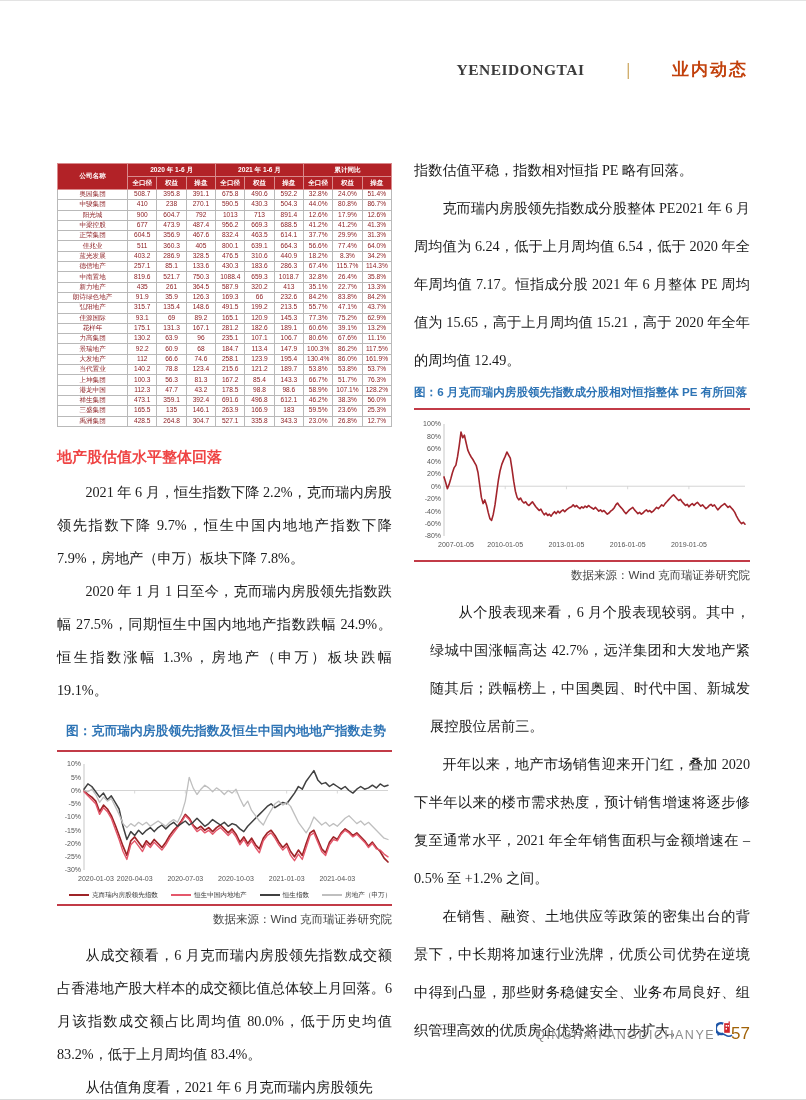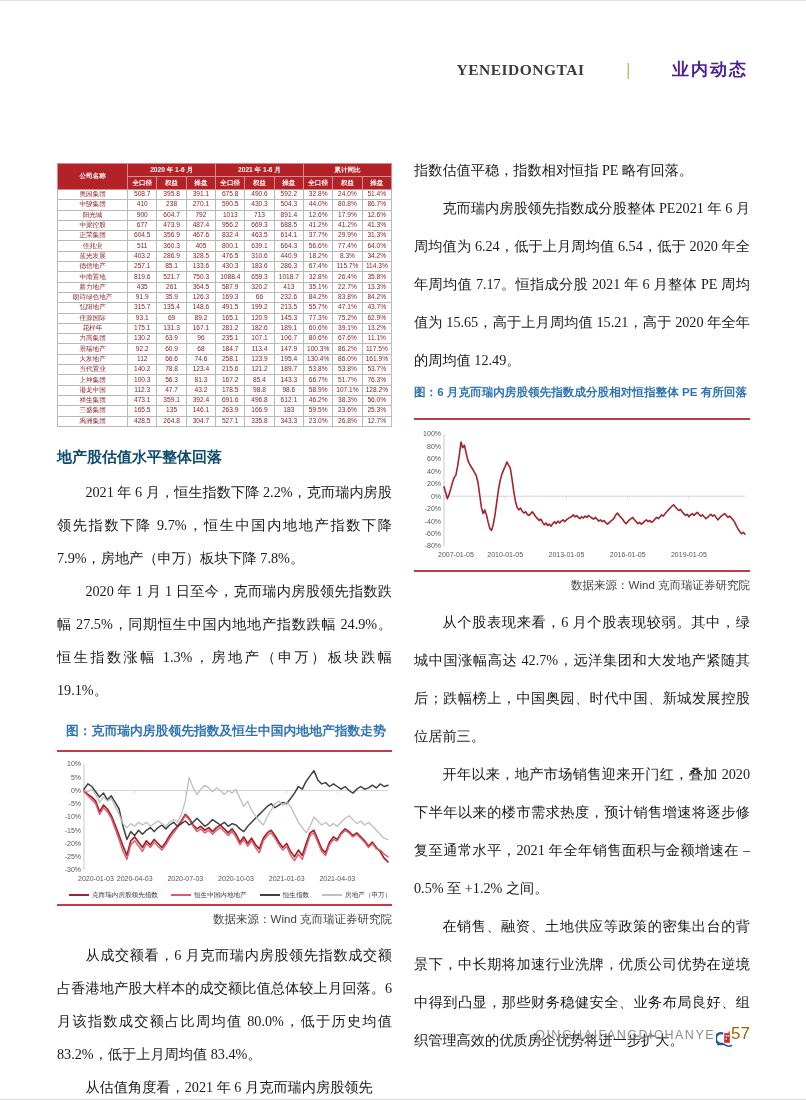--- a/index.html
+++ b/index.html
@@ -4,45 +4,45 @@
 <style>
   html,body{margin:0;padding:0;background:#fff;}
   .page{position:relative;width:806px;height:1100px;background:#fff;overflow:hidden;
         font-family:"Liberation Serif","DejaVu Serif",serif;color:#1a1a1a;
         border-top:1px solid #e3e3e3;border-bottom:1px solid #d9d9d9;box-sizing:border-box;}
 
   
   .hd{position:absolute;top:57px;right:58px;display:flex;align-items:baseline;gap:35px;}
   .hd .journal{font-size:15.5px;font-weight:bold;letter-spacing:.5px;color:#3c3c3c;}
   .hd .sep{color:#c9a053;font-weight:bold;margin:0 7px;font-size:16px;}
-  .hd .section{color:#4c1d95;font-weight:bold;font-size:17px;letter-spacing:2px;}
+  .hd .section{color:#c2410c;font-weight:bold;font-size:17px;letter-spacing:2px;}
 
   
   .col-l{position:absolute;left:57px;top:162px;width:335px;}
   .col-r{position:absolute;left:414px;top:150px;width:336px;}
 
   
   table.cmp{width:100%;border-collapse:collapse;font-family:"Liberation Sans","DejaVu Sans",sans-serif;
             font-size:6.6px;color:#8d2024;table-layout:fixed;}
   table.cmp th{background:#b22227;color:#fff;font-weight:bold;border:0.5px solid #d98a8c;padding:1.5px 0;}
   table.cmp td{border:0.5px solid #b9b9b9;text-align:center;padding:1.2px 0;line-height:1.05;
                white-space:nowrap;overflow:hidden;}
   table.cmp col.cname{width:21%;}
 
   
   .body-p{font-size:14.2px;line-height:33px;text-align:justify;margin:0;text-indent:2em;}
   .col-r .body-p{line-height:38px;}
   .noindent{text-indent:0;font-family:Liberation Serif, serif;}
 
-  h2.sec-title{color:#0c4a6e;font-family:"Liberation Sans","DejaVu Sans",sans-serif;
+  h2.sec-title{color:#ef4444;font-family:"Liberation Sans","DejaVu Sans",sans-serif;
                font-size:15px;font-weight:bold;margin:21px 0 9px;}
   .fig-caption{color:#2e74b5;font-family:"Liberation Sans","DejaVu Sans",sans-serif;
                font-weight:600;white-space:nowrap;}
   .cap-l{font-size:12.8px;margin:16px 9px 10px;text-align:center;}
-  .cap-r{font-size:11.6px;margin:6px 0 18px;}
+  .cap-r{font-size:11.6px;margin:6px 0 8px;}
   .rule{height:2px;background:#c23b47;margin:4px 0;}
   .src{font-family:"Liberation Sans","DejaVu Sans",sans-serif;font-size:11.5px;color:#3f3f3f;
        text-align:right;margin:6px 0 2px;}
 
   
   .chart-wrap{margin:6px 0 0;}
   svg.chart{display:block;}
   .legend{display:flex;align-items:center;gap:13px;margin:1px 0 4px 12px;
           font-family:"Liberation Sans","DejaVu Sans",sans-serif;font-size:6.6px;color:#333;}
   .legend .item{display:flex;align-items:center;gap:3px;white-space:nowrap;}
@@ -478,21 +478,21 @@
           <text x="152.4406779661017" y="131" text-anchor="middle" font-size="7" font-family="Liberation Sans, DejaVu Sans, sans-serif" fill="#555">2013-01-05</text>
           <text x="213.66101694915255" y="131" text-anchor="middle" font-size="7" font-family="Liberation Sans, DejaVu Sans, sans-serif" fill="#555">2016-01-05</text>
           <text x="274.8813559322034" y="131" text-anchor="middle" font-size="7" font-family="Liberation Sans, DejaVu Sans, sans-serif" fill="#555">2019-01-05</text>
           <polyline points="30.0,60.9 31.7,66.5 33.4,72.7 35.1,68.4 36.8,62.8 38.5,56.5 40.2,51.6 41.9,49.1 43.6,40.4 45.3,29.2 47.0,16.1 48.7,21.7 50.4,19.2 52.1,26.7 53.8,34.1 55.5,37.9 57.2,41.0 58.9,43.5 60.6,46.6 62.3,49.7 64.0,56.5 65.7,69.0 67.4,81.4 69.1,87.6 70.8,83.9 72.5,88.9 74.2,96.4 75.9,102.6 77.6,104.4 79.3,98.2 81.0,88.9 82.7,76.4 84.4,64.0 86.1,54.7 87.8,48.4 89.5,44.1 91.2,40.4 92.9,36.0 94.6,39.1 96.3,42.2 98.0,52.8 99.7,65.2 101.4,75.2 103.1,81.4 104.8,83.9 106.5,82.0 108.2,85.2 109.9,87.0 111.6,85.8 113.3,88.3 115.0,89.5 116.7,87.6 118.4,85.8 120.1,88.3 121.8,90.8 123.5,92.6 125.2,94.5 126.9,93.2 128.6,96.4 130.3,98.8 132.0,97.0 133.7,99.5 135.4,98.2 137.1,100.1 138.8,97.6 140.5,95.7 142.2,97.6 143.9,95.1 145.6,97.0 147.3,95.1 149.0,93.9 150.7,95.7 152.4,93.9 154.1,92.6 155.8,91.4 157.5,90.8 159.2,88.9 160.9,90.8 162.6,89.5 164.3,91.4 166.0,92.6 167.7,90.8 169.4,92.0 171.1,90.1 172.8,91.4 174.5,89.5 176.2,90.8 177.9,92.0 179.6,93.2 181.4,91.4 183.1,93.2 184.8,95.1 186.5,93.9 188.2,95.7 189.9,94.5 191.6,96.4 193.3,98.2 195.0,97.0 196.7,95.1 198.4,93.9 200.1,92.0 201.8,88.9 203.5,87.0 205.2,89.5 206.9,91.4 208.6,93.2 210.3,95.7 212.0,97.6 213.7,95.7 215.4,93.9 217.1,92.6 218.8,91.4 220.5,93.9 222.2,95.7 223.9,97.6 225.6,96.4 227.3,98.2 229.0,97.0 230.7,95.1 232.4,93.9 234.1,95.7 235.8,94.5 237.5,96.4 239.2,95.1 240.9,93.2 242.6,91.4 244.3,92.6 246.0,90.8 247.7,88.9 249.4,90.1 251.1,87.6 252.8,85.8 254.5,83.9 256.2,82.0 257.9,80.2 259.6,78.9 261.3,80.8 263.0,82.7 264.7,84.5 266.4,83.3 268.1,85.8 269.8,87.6 271.5,89.5 273.2,88.3 274.9,90.8 276.6,88.9 278.3,87.6 280.0,89.5 281.7,87.6 283.4,86.4 285.1,88.3 286.8,90.1 288.5,88.9 290.2,90.8 291.9,92.6 293.6,91.4 295.3,89.5 297.0,88.3 298.7,90.1 300.4,88.9 302.1,91.4 303.8,93.9 305.5,92.0 307.2,90.1 308.9,88.9 310.6,87.6 312.3,89.5 314.0,91.4 315.7,90.1 317.4,92.0 319.1,93.9 320.8,96.4 322.5,100.1 324.2,103.2 325.9,105.7 327.6,107.6 329.3,106.3 331.0,108.2" fill="none" stroke="#a2242c" stroke-width="1.6" stroke-linejoin="round" stroke-linecap="round"></polyline>
         </svg>
     </div>
 
     <div class="rule"></div>
     <div class="src">数据来源：Wind 克而瑞证券研究院</div>
 
-    <p class="body-p" style="margin-top:10px;">从个股表现来看，6 月个股表现较弱。其中，绿城中国涨幅高达 42.7%，远洋集团和大发地产紧随其后；跌幅榜上，中国奥园、时代中国、新城发展控股位居前三。</p>
+    <p class="body-p" style="margin-top:10px;margin-left:16px;">从个股表现来看，6 月个股表现较弱。其中，绿城中国涨幅高达 42.7%，远洋集团和大发地产紧随其后；跌幅榜上，中国奥园、时代中国、新城发展控股位居前三。</p>
     <p class="body-p">开年以来，地产市场销售迎来开门红，叠加 2020 下半年以来的楼市需求热度，预计销售增速将逐步修复至通常水平，2021 年全年销售面积与金额增速在 –0.5% 至 +1.2% 之间。</p>
     <p class="body-p"><span>在销售、融资、土地供应等政策的密集出台的背景下，中长期将加速行业洗牌，优质公司优势在逆境中得到凸显，那些财务稳健安全、业务布局良好、组织管理高效的优质房企优势将进一步扩大。</span><span class="endlogo"><svg width="17" height="17" viewBox="0 0 17 17">
             <path d="M7.2 2.6 A5.4 5.4 0 1 0 7.2 12.6" fill="none" stroke="#1f56a8" stroke-width="2.4"></path>
             <rect x="8.2" y="2.2" width="5.6" height="9.6" fill="#d0252b"></rect>
             <rect x="9.6" y="4" width="1.4" height="1.6" fill="#fff"></rect>
             <rect x="11.6" y="4" width="1.4" height="1.6" fill="#fff"></rect>
             <rect x="9.6" y="7" width="1.4" height="1.6" fill="#fff"></rect>
             <rect x="12.6" y="0.4" width="1.2" height="2" fill="#d0252b"></rect>
             <path d="M1.5 14.2 q4 -2.6 8 0 q3.5 2.2 6.5 0" fill="none" stroke="#1f56a8" stroke-width="1.6"></path>
           </svg></span></p>

